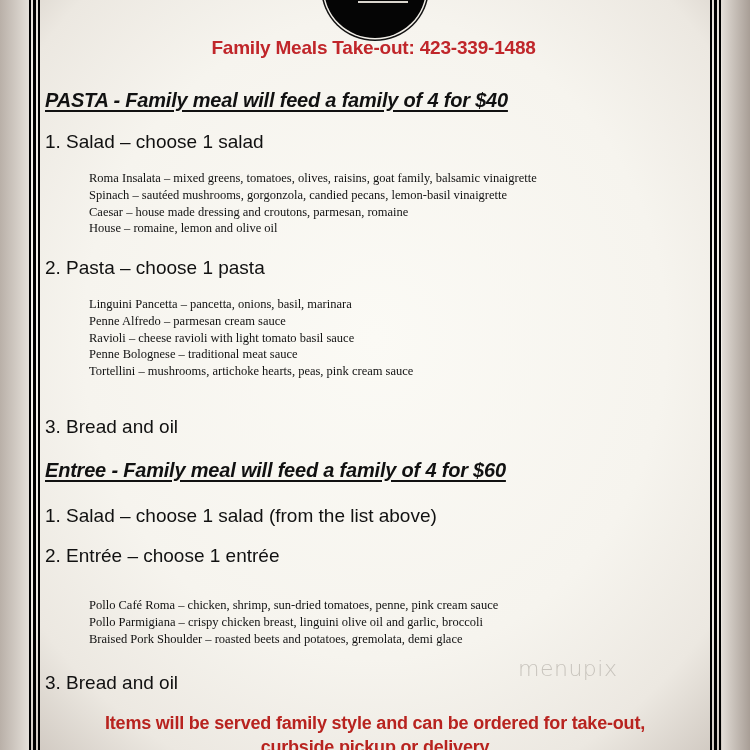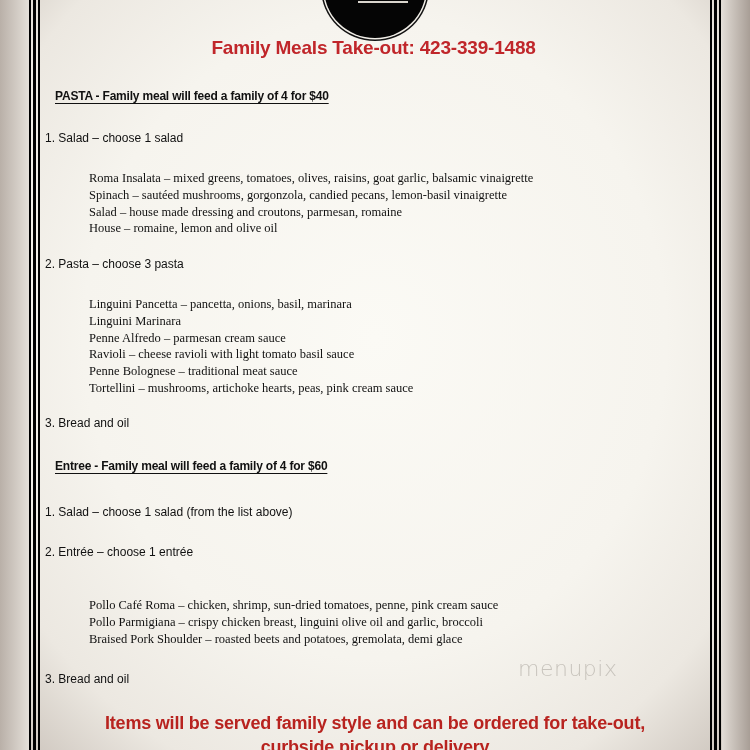--- a/index.html
+++ b/index.html
@@ -66,32 +66,33 @@
       font-size: 19px;
       letter-spacing: -0.2px;
     }
 
     .content {
       position: absolute;
       left: 45px; top: 0; width: 660px;
     }
     .section-heading {
       position: absolute;
-      left: 10px;
+      left: 0;
       font-weight: bold;
-      font-size: 12px;
+      font-size: 20px;
       color: #111;
       text-decoration: underline;
       text-underline-offset: 3px;
       letter-spacing: -0.2px;
+      font-style: italic;
     }
     .step {
       position: absolute;
       left: 0;
-      font-size: 12px;
+      font-size: 19px;
       color: #111;
     }
     .items {
       position: absolute;
       left: 44px;
       font-family: "Liberation Serif", serif;
       font-size: 12.5px;
       line-height: 16.8px;
       color: #111;
     }
@@ -141,30 +142,29 @@
   </div>
 
   <div class="title">Family Meals Take-out: 423-339-1488</div>
 
   <div class="content">
 
     <div class="section-heading" style="top:89px;">PASTA - Family meal will feed a family of 4 for $40</div>
 
     <div class="step" style="top:131px;">1. Salad – choose 1 salad</div>
     <div class="items" style="top:170px;">
-      <div>Roma Insalata – mixed greens, tomatoes, olives, raisins, goat garlic, balsamic vinaigrette</div>
+      <div>Roma Insalata – mixed greens, tomatoes, olives, raisins, goat family, balsamic vinaigrette</div>
       <div>Spinach – sautéed mushrooms, gorgonzola, candied pecans, lemon-basil vinaigrette</div>
-      <div>Salad – house made dressing and croutons, parmesan, romaine</div>
+      <div>Caesar – house made dressing and croutons, parmesan, romaine</div>
       <div>House – romaine, lemon and olive oil</div>
     </div>
 
-    <div class="step" style="top:257px;">2. Pasta – choose 3 pasta</div>
+    <div class="step" style="top:257px;">2. Pasta – choose 1 pasta</div>
     <div class="items" style="top:296px;">
       <div>Linguini Pancetta – pancetta, onions, basil, marinara</div>
-      <div>Linguini Marinara</div>
       <div>Penne Alfredo – parmesan cream sauce</div>
       <div>Ravioli – cheese ravioli with light tomato basil sauce</div>
       <div>Penne Bolognese – traditional meat sauce</div>
       <div>Tortellini – mushrooms, artichoke hearts, peas, pink cream sauce</div>
     </div>
 
     <div class="step" style="top:416px;">3. Bread and oil</div>
 
     <div class="section-heading" style="top:459px;">Entree - Family meal will feed a family of 4 for $60</div>
 

